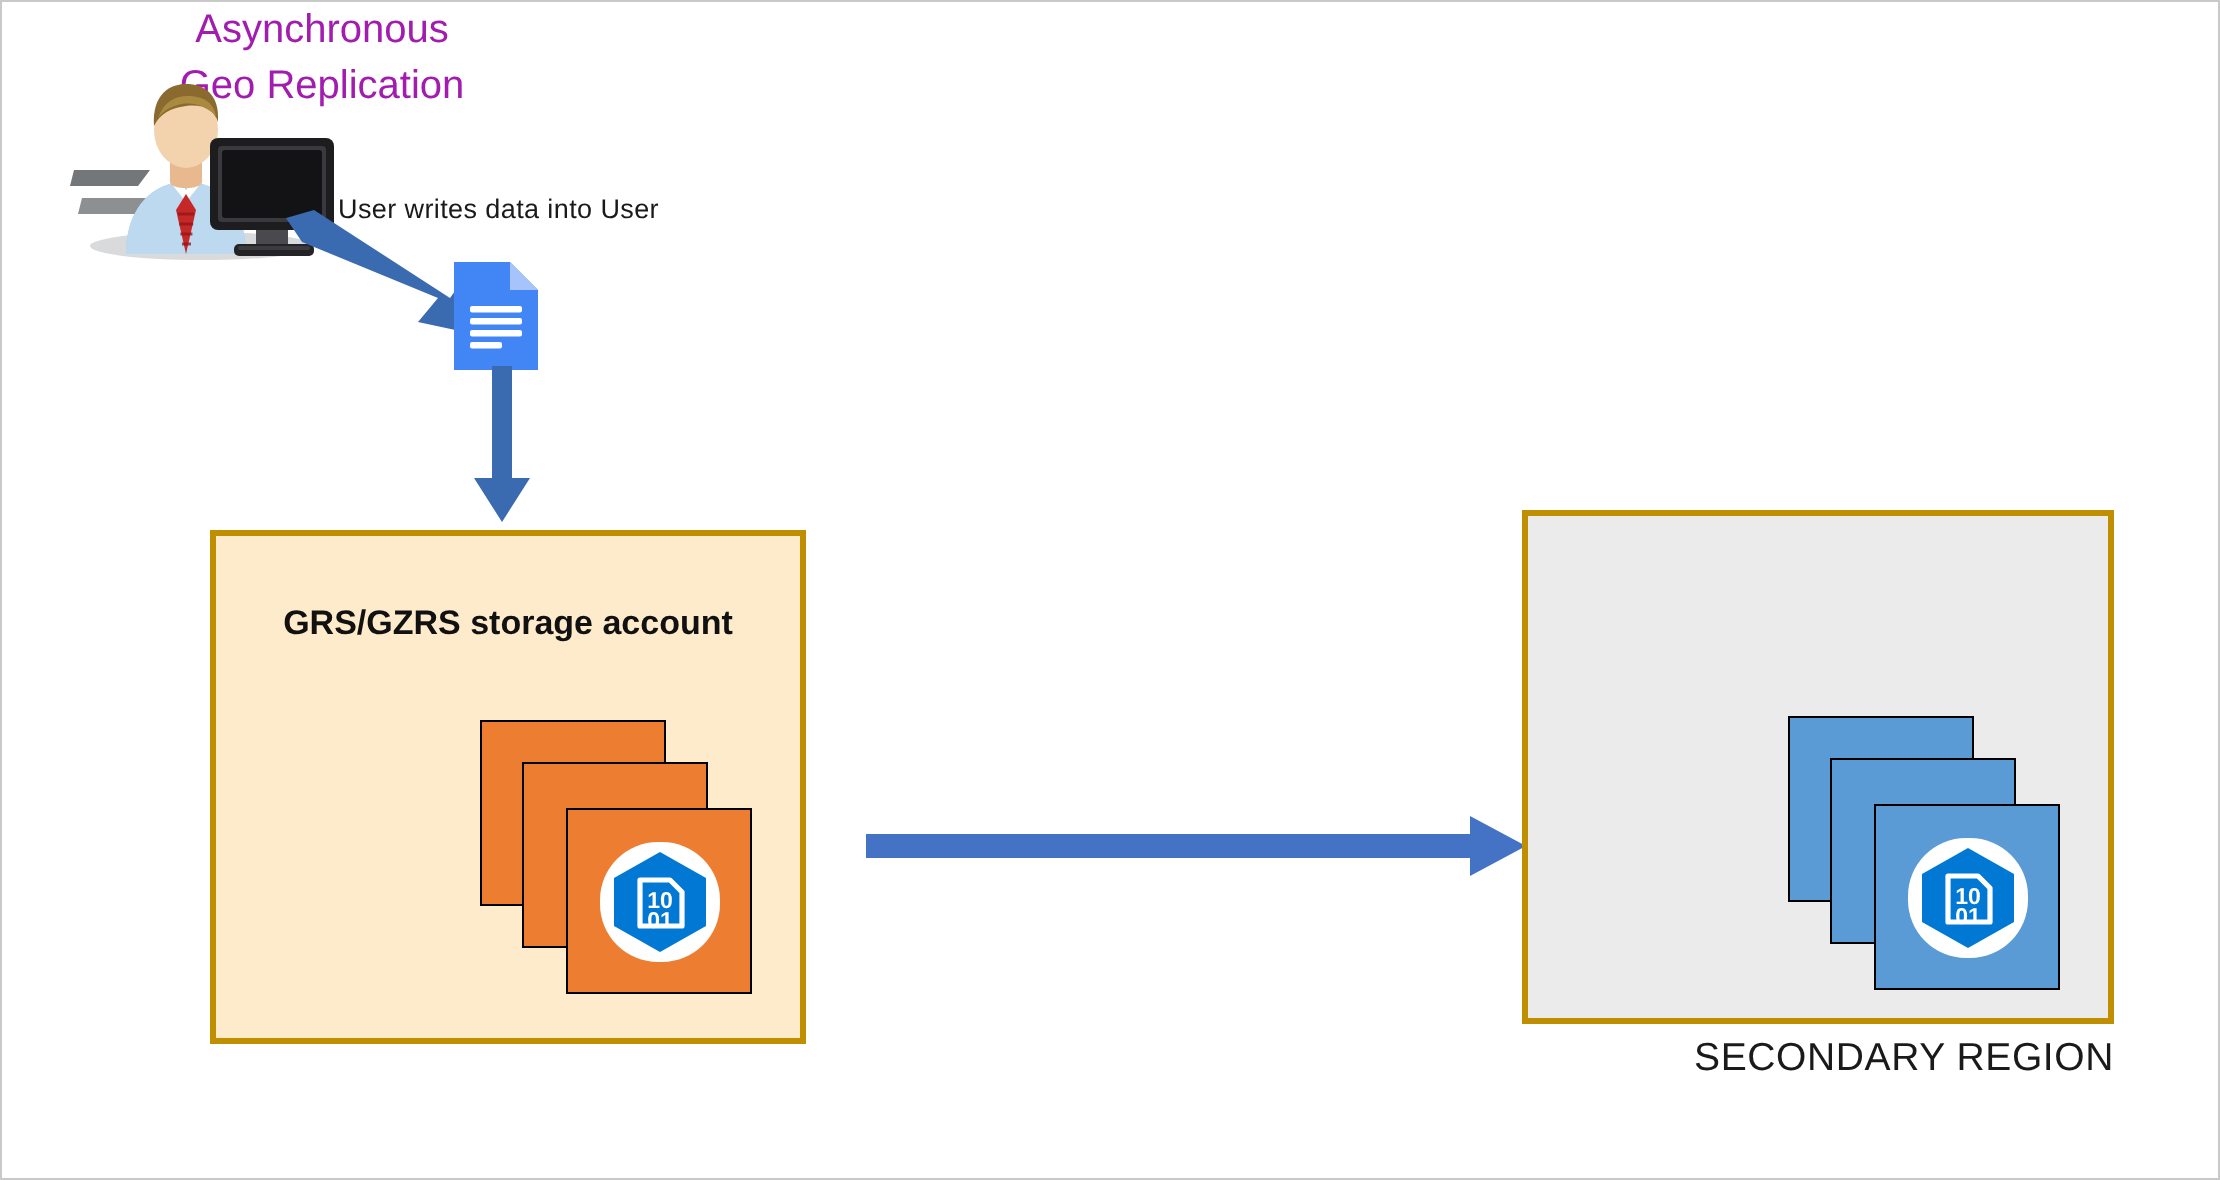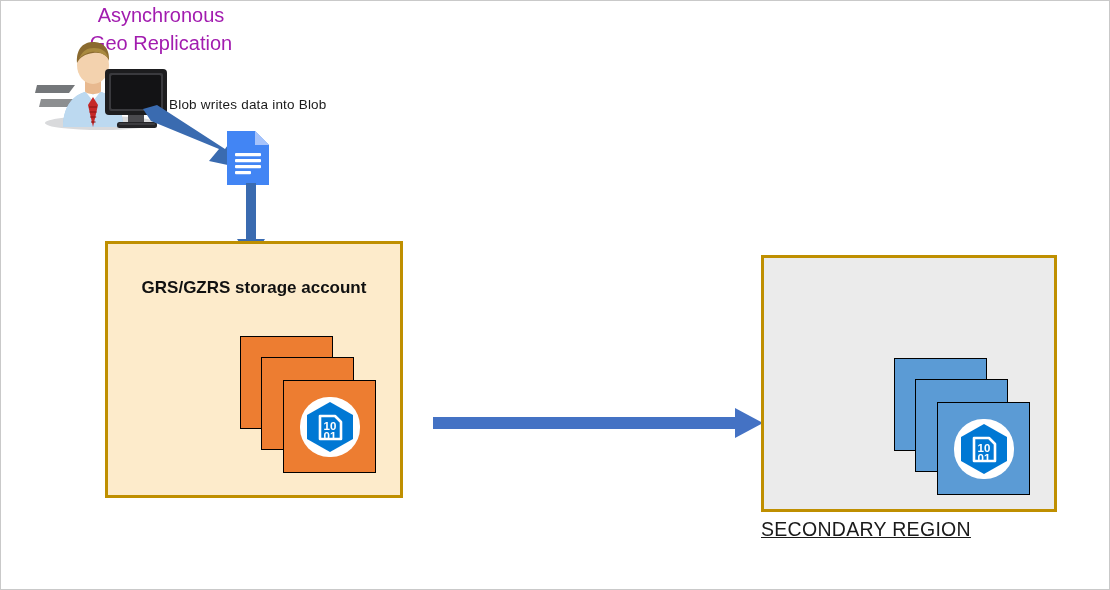--- a/index.html
+++ b/index.html
@@ -37,24 +37,23 @@
   #region-label-primary {
     left: 106px; top: 521px;
     width: 298px;
     text-align: center;
     font-size: 19.5px;
     letter-spacing: .3px;
   }
   #region-label-secondary {
     left: 760px; top: 517px;
     width: 296px;
-    text-align: left;
+    text-align: right;
     font-size: 19.5px;
     letter-spacing: .3px;
-    text-decoration: underline;
   }
   #repl-label {
     left: 440px; top: 348px;
     width: 320px;
     text-align: center;
     font-size: 20px;
     line-height: 28px;
     color: #a21caf;
   }
   #repl-label span { display: block; }
@@ -67,21 +66,21 @@
   #arrow-vertical { position: absolute; left: 231px; top: 182px; width: 38px; height: 78px; }
   #arrow-horizontal { position: absolute; left: 432px; top: 406px; width: 330px; height: 32px; }
 
   
   .region-box {
     position: absolute;
     border: 3px solid #bf8f00;
     box-sizing: border-box;
   }
   #region-primary {
-    left: 104px; top: 240px;
+    left: 104px; top: 264px;
     width: 298px; height: 257px;
     background: #fdebcb;
   }
   #region-secondary {
     left: 760px; top: 254px;
     width: 296px; height: 257px;
     background: #ebebeb;
   }
   #storage-heading {
     position: absolute;
@@ -143,21 +142,21 @@
 
       <rect x="76" y="42" width="62" height="46" rx="4" fill="#1d1d1f"></rect>
       <rect x="80" y="46" width="54" height="38" rx="2" fill="#3a3a3e"></rect>
       <rect x="82" y="48" width="50" height="34" rx="1.5" fill="#131315"></rect>
       <path d="M99 88 h16 v8 h-16 Z" fill="#4a4a4e"></path>
       <rect x="88" y="95" width="40" height="6" rx="2.5" fill="#242427"></rect>
       <rect x="90" y="96" width="36" height="2" rx="1" fill="#47474c" opacity=".7"></rect>
     </svg>
   </div>
 
-  <div class="plain-label" id="write-label">Blob writes data into Blob</div>
+  <div class="plain-label" id="write-label">User writes data into User</div>
 
   <div id="arrow-diagonal">
     <svg viewBox="0 0 110 66" width="110" height="66">
       <path d="M4 4 L18 0 L86 44 L96 30 L98 62 L70 56 L80 44 L12 16 Z" fill="#3a6bb0"></path>
     </svg>
   </div>
 
   <div id="doc-icon">
     <svg viewBox="0 0 46 58" width="46" height="58">
       <path d="M2 2 h28 l14 14 v40 h-42 Z" fill="#4285f4"></path>

